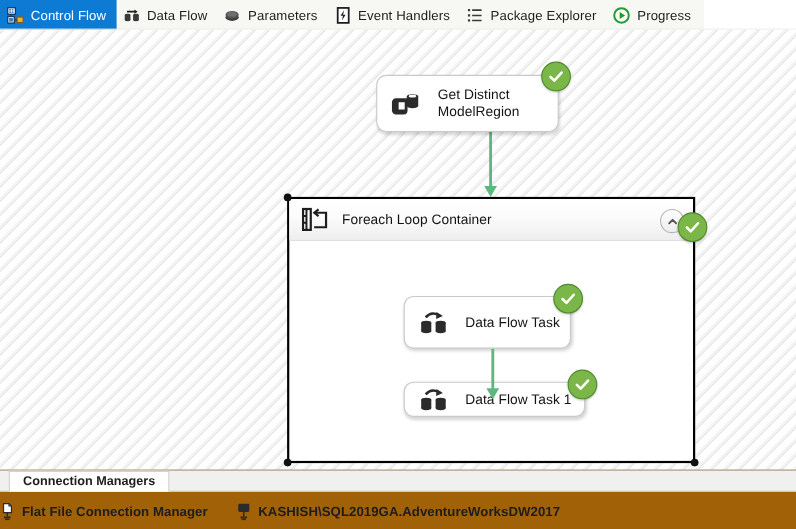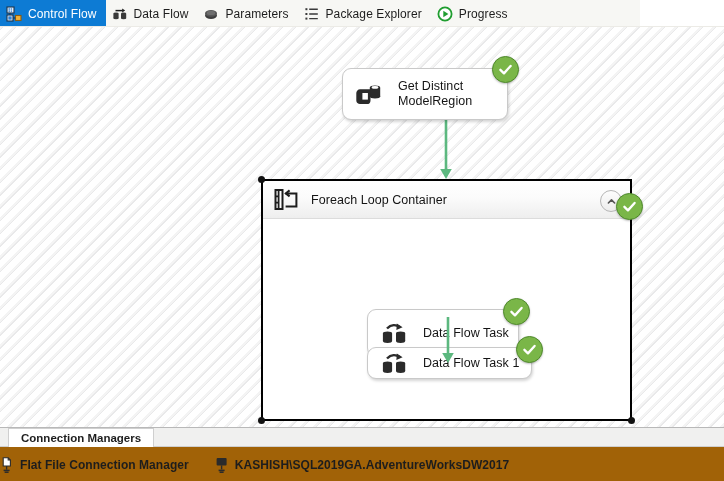--- a/index.html
+++ b/index.html
@@ -279,20 +279,29 @@
     <span class="tab-icon">
       <svg viewBox="0 0 16 16" width="16" height="16">
         <ellipse cx="8" cy="9.6" rx="6" ry="3.4" fill="#3d3d3d"></ellipse>
         <ellipse cx="8" cy="7.4" rx="6" ry="3.4" fill="#565656"></ellipse>
         <ellipse cx="8" cy="6.9" rx="4.2" ry="2.2" fill="#6e6e6e"></ellipse>
       </svg>
     </span>
     <span class="tab-label">Parameters</span>
   </div>
 
+  <div class="tab">
+    <span class="tab-icon">
+      <svg viewBox="0 0 16 16" width="16" height="16">
+        <rect x="3" y="1.2" width="10" height="13.6" fill="#ffffff" stroke="#1d1d1d" stroke-width="1.6"></rect>
+        <path d="M8.8 3.4 L5.6 8.4 h2.2 l-1 4.2 l3.4 -5.2 h-2.3 z" fill="#1d1d1d"></path>
+      </svg>
+    </span>
+    <span class="tab-label">Event Handlers</span>
+  </div>
 
   <div class="tab">
     <span class="tab-icon">
       <svg viewBox="0 0 16 16" width="16" height="16">
         <rect x="1.4" y="2.2" width="2" height="2" fill="#3a3a3a"></rect>
         <rect x="1.4" y="7" width="2" height="2" fill="#3a3a3a"></rect>
         <rect x="1.4" y="11.6" width="2" height="2" fill="#3a3a3a"></rect>
         <path d="M5.2 3.2 h8.6 M5.2 8 h8.6 M5.2 12.6 h8.6" stroke="#3a3a3a" stroke-width="1.4" fill="none"></path>
       </svg>
     </span>
@@ -337,21 +346,21 @@
           <path d="M2.6 7.6 L6 4.2 L9.4 7.6" stroke="#555555" stroke-width="1.8" fill="none" stroke-linecap="round" stroke-linejoin="round"></path>
         </svg>
       </span>
     </div>
 
     <svg class="connector" style="left:175px; top:136px;" width="20" height="50">
       <path d="M10 0 V37" stroke="#5cb87f" stroke-width="2.6" fill="none"></path>
       <path d="M4.2 36 L15.8 36 L10 46 z" fill="#5cb87f"></path>
     </svg>
 
-    <div class="task" style="left:104px; top:88px; width:152px; height:48px;margin-top:40px;">
+    <div class="task" style="left:104px; top:88px; width:152px; height:48px;">
       <span class="task-icon">
         <svg viewBox="0 0 30 28" width="30" height="28">
           <ellipse cx="7.5" cy="14.4" rx="4.6" ry="1.9" fill="#2b2b2b"></ellipse>
           <rect x="2.9" y="14.4" width="9.2" height="7.6" fill="#2b2b2b"></rect>
           <ellipse cx="7.5" cy="22" rx="4.6" ry="1.9" fill="#2b2b2b"></ellipse>
           <ellipse cx="20.6" cy="14.4" rx="4.6" ry="1.9" fill="#2b2b2b"></ellipse>
           <rect x="16" y="14.4" width="9.2" height="7.6" fill="#2b2b2b"></rect>
           <ellipse cx="20.6" cy="22" rx="4.6" ry="1.9" fill="#2b2b2b"></ellipse>
           <path d="M7 9.5 C11 5.2, 16 5.2, 20 8.3" stroke="#2b2b2b" stroke-width="2.4" fill="none"></path>
           <path d="M16.8 4.6 L22.6 8.2 L16.4 11.1 z" fill="#2b2b2b"></path>

